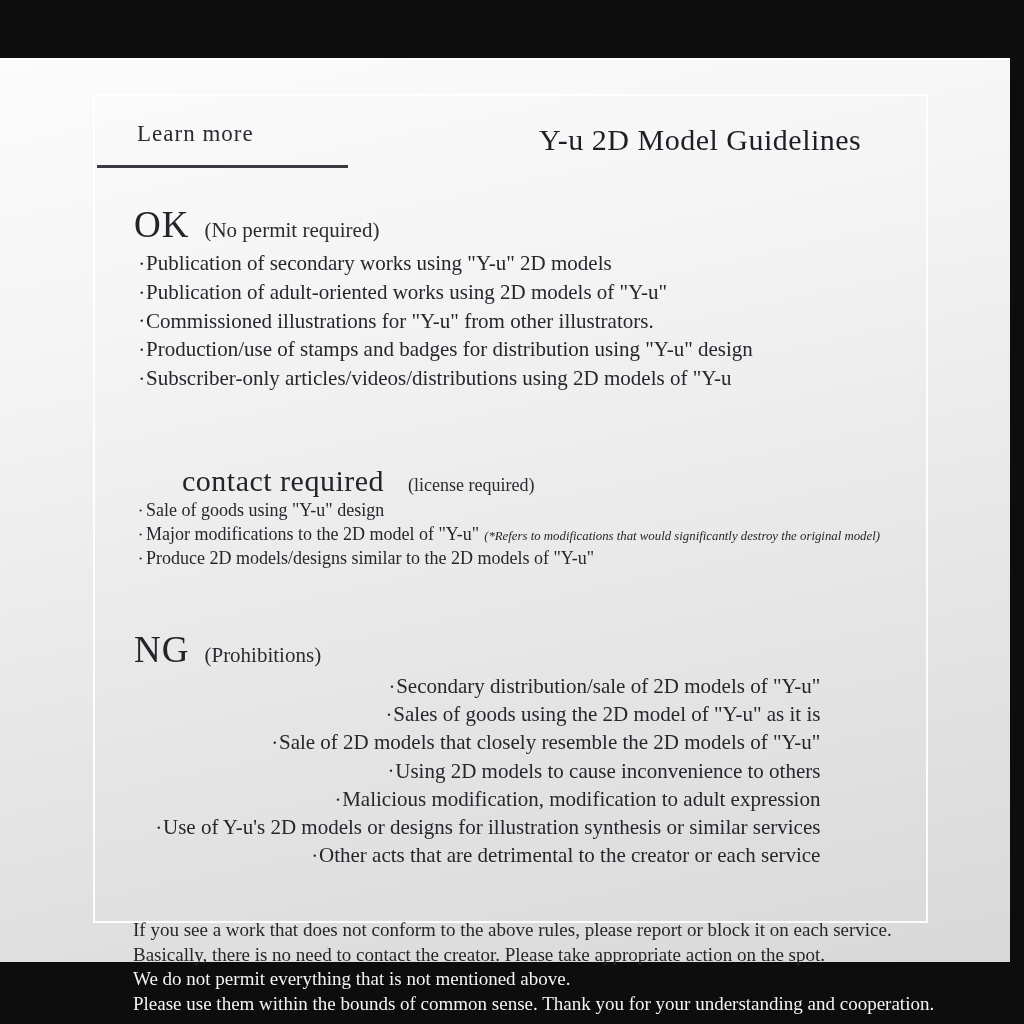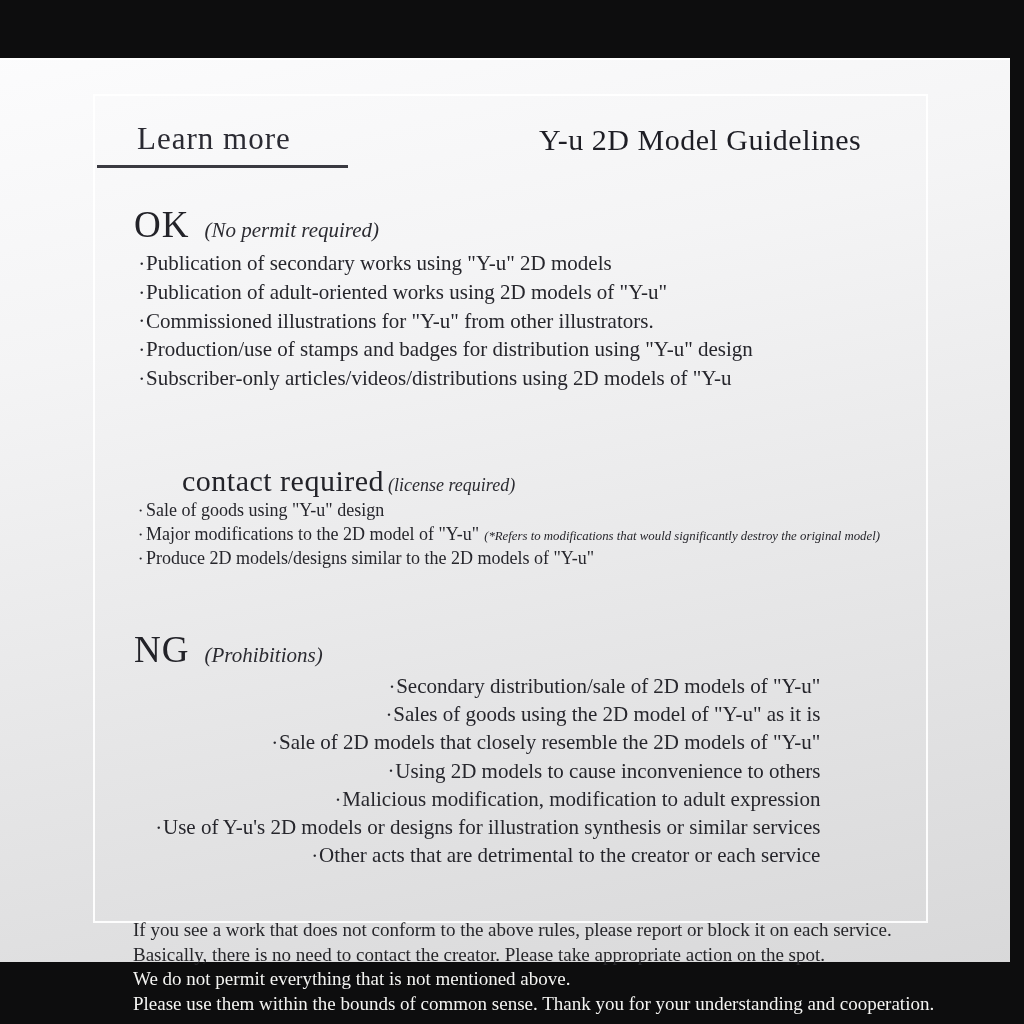--- a/index.html
+++ b/index.html
@@ -19,29 +19,29 @@
 
   
   #content-frame{
     position:absolute;left:93px;top:94px;width:831px;height:825px;
     border:2px solid rgba(255,255,255,0.92);
     z-index:2;
   }
 
   .txt{position:absolute;z-index:3;white-space:nowrap;}
 
-  #learn-more{left:137px;top:121px;font-size:31px;letter-spacing:1px;color:#2b2b33;}
+  #learn-more{left:137px;top:121px;font-size:23px;letter-spacing:1px;color:#2b2b33;}
   #learn-more-underline{position:absolute;left:97px;top:165px;width:251px;height:3px;background:#3a3a41;z-index:3;}
   #page-title{left:539px;top:123px;font-size:30px;letter-spacing:0.5px;color:#1e1e25;}
 
   .sec-head{color:#232329;}
   .sec-head .big{font-size:37px;letter-spacing:1px;}
-  .sec-head .note{font-size:21px;margin-left:15px;color:#2b2b31;font-style:italic;}
+  .sec-head .note{font-size:21px;margin-left:15px;color:#2b2b31;}
   #contact-head .big{font-size:30px;letter-spacing:0.5px;margin-left:48px;}
-  #contact-head .note{font-size:18px;margin-left:4px;}
+  #contact-head .note{font-size:18px;margin-left:24px;}
 
   #ok-head{left:134px;top:203px;}
   #contact-head{left:134px;top:464px;}
   #ng-head{left:134px;top:628px;}
 
   .blist{color:#26262c;}
   .blist .line{white-space:nowrap;}
   .blt{display:inline-block;width:12px;overflow:visible;font-size:0.72em;vertical-align:0.08em;}
   #ok-list{left:134px;top:249px;}
   #ok-list .line{font-size:21px;line-height:28px;}

